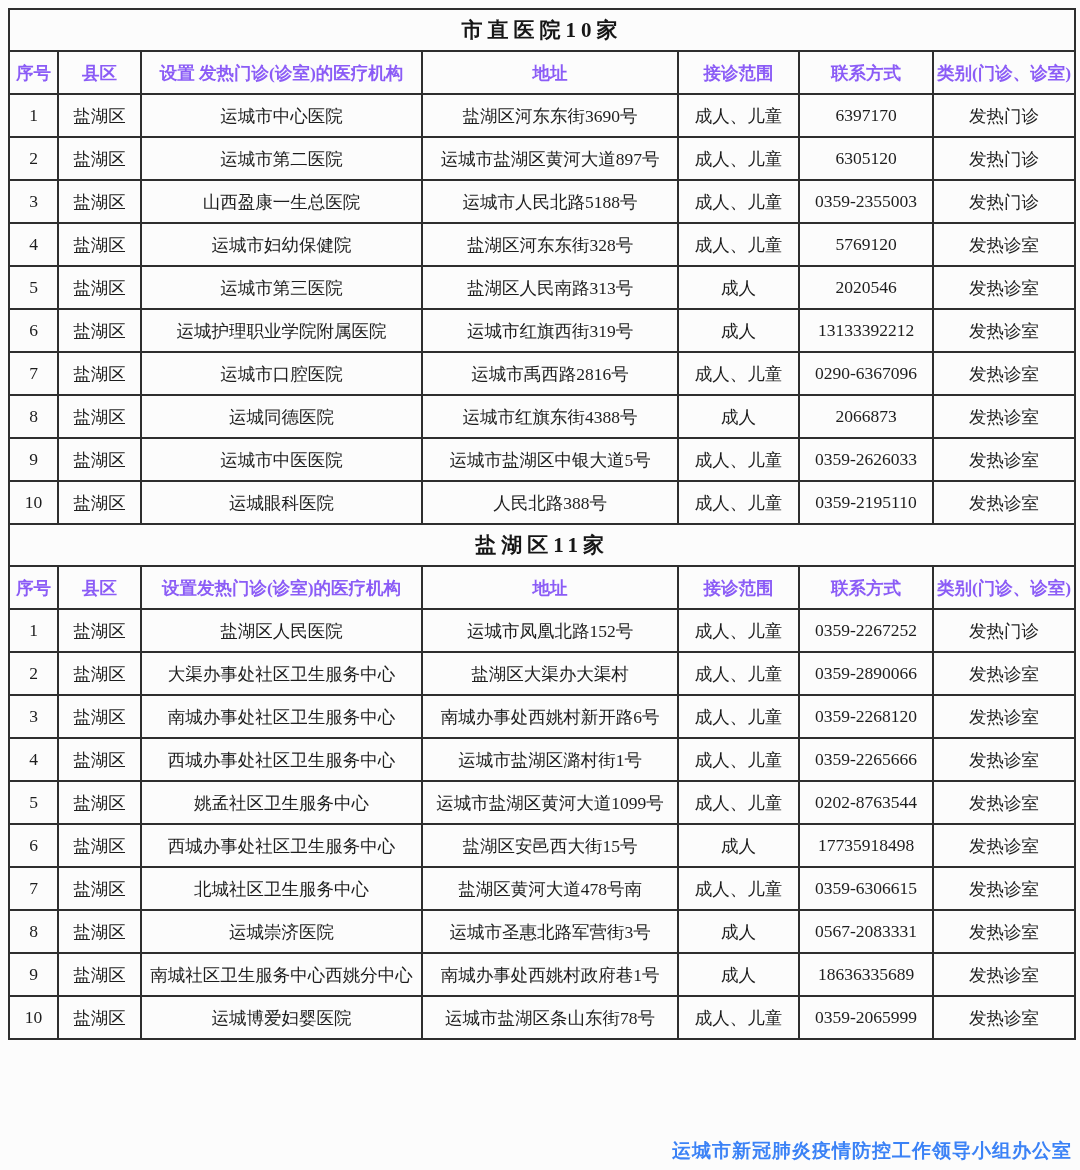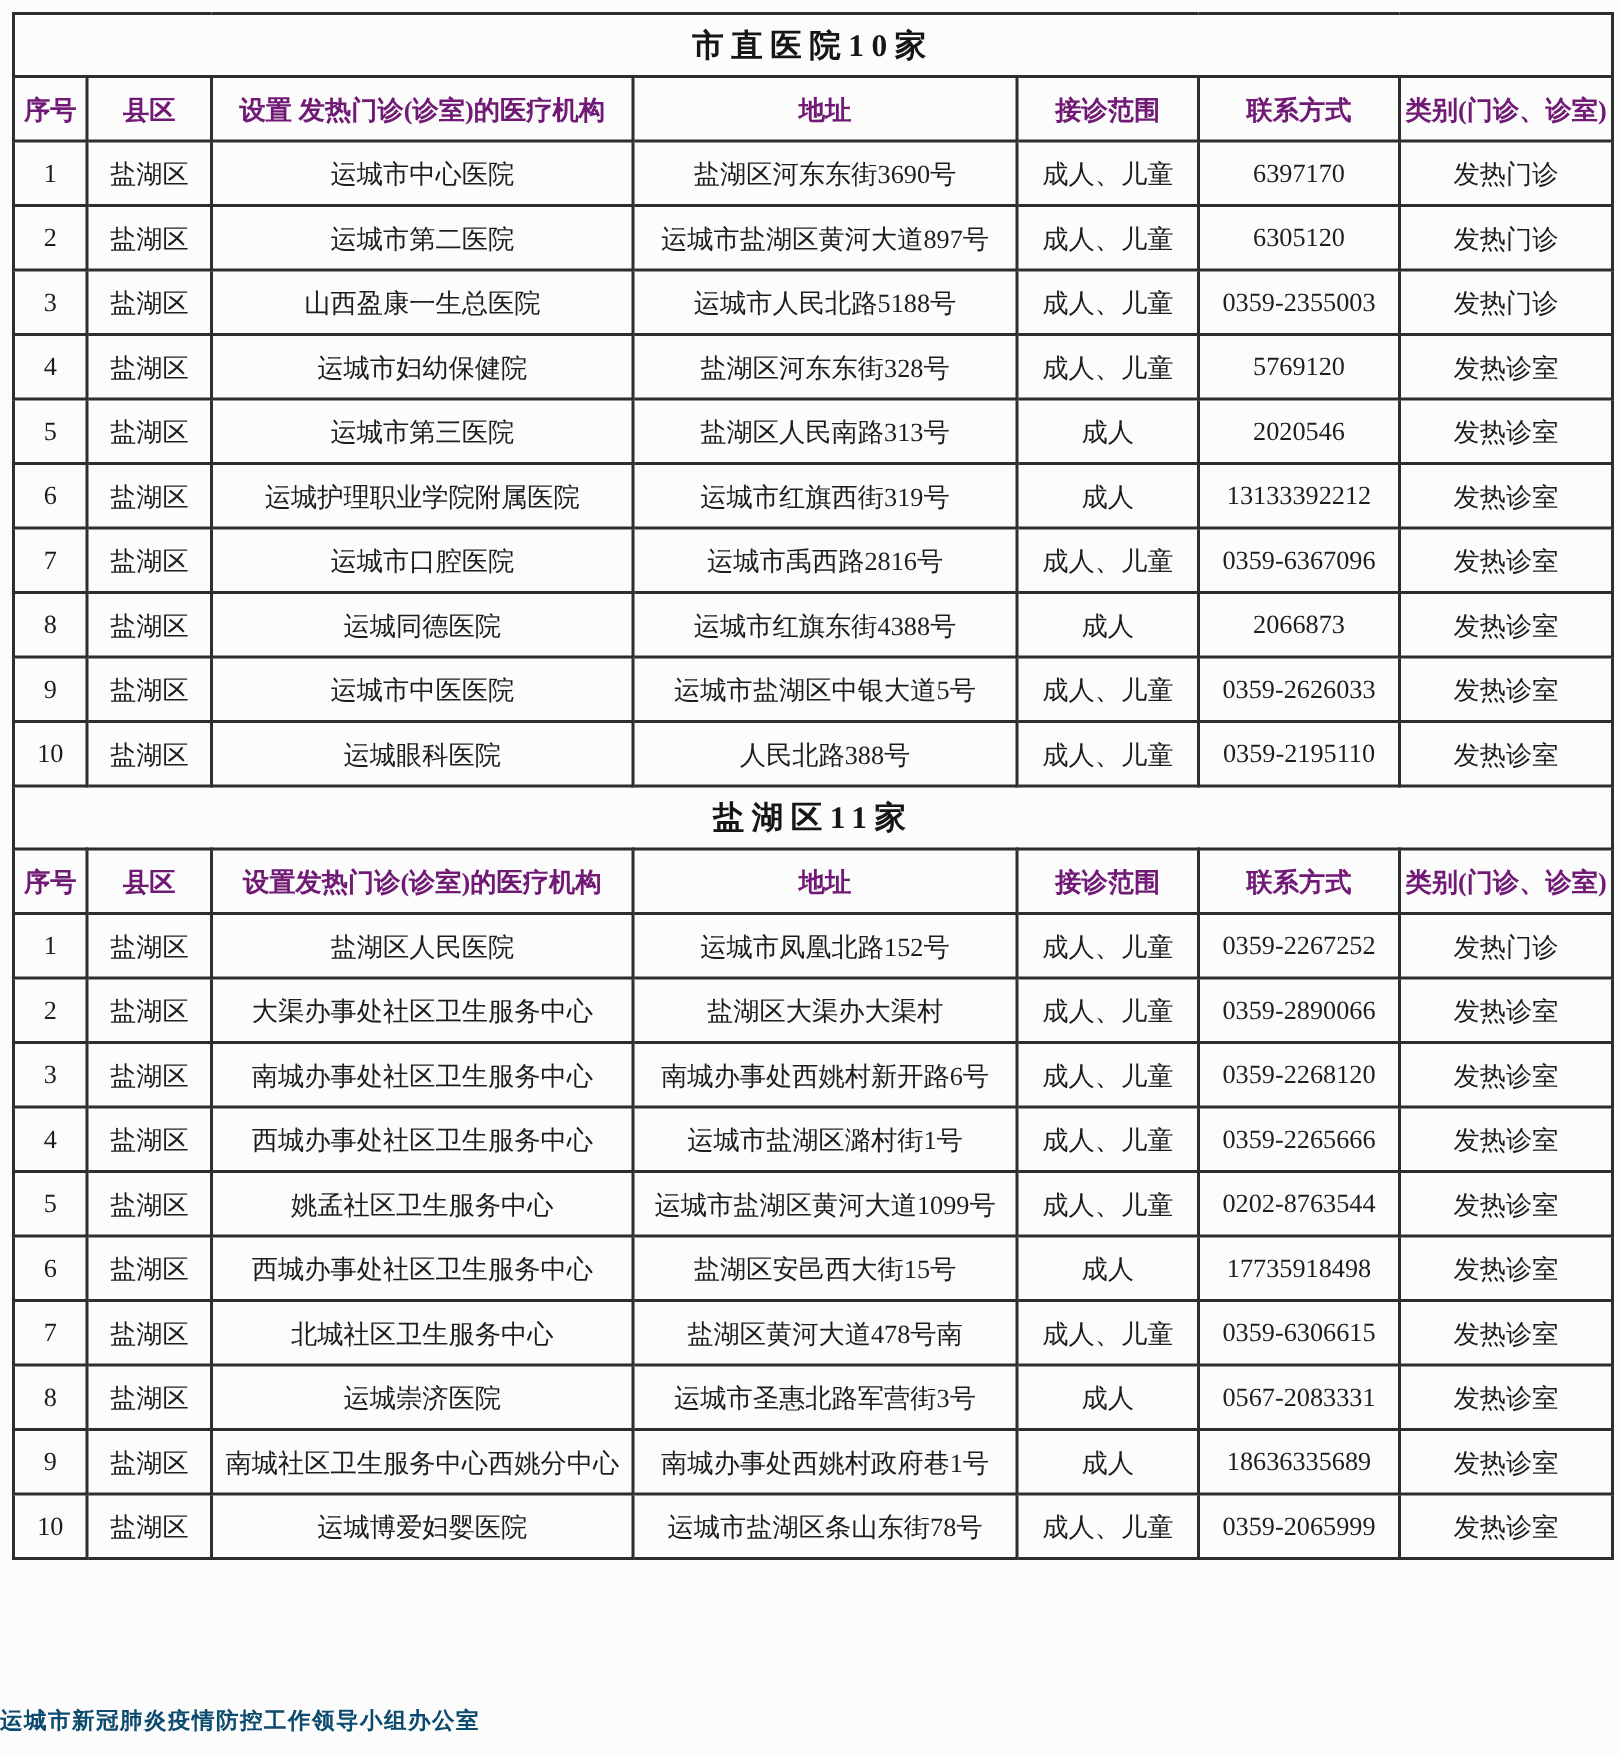--- a/index.html
+++ b/index.html
@@ -41,37 +41,37 @@
     height: 40px;
     font-size: 21px;
     font-weight: bold;
     letter-spacing: 5px;
     color: #161616;
   }
   tr.header-row th {
     height: 41px;
     font-size: 17.5px;
     font-weight: bold;
-    color: #701a75;
+    color: #8b5cf6;
   }
   tbody tr td {
     height: 41px;
     font-size: 17.5px;
     font-weight: normal;
   }
   .doc-footer {
     position: absolute;
     left: 0;
     top: 1138px;
     width: 1072px;
-    text-align: left;
-    font-size: 15px;
+    text-align: right;
+    font-size: 19px;
     font-weight: bold;
     letter-spacing: 1px;
-    color: #0c4a6e;
+    color: #3b82f6;
   }
 </style>
 </head>
 <body>
 
 <div class="sheet">
 
   <table class="clinic-table">
     <colgroup>
       <col style="width:49px">
@@ -151,21 +151,21 @@
           <td>成人</td>
           <td>13133392212</td>
           <td>发热诊室</td>
         </tr>
         <tr>
           <td>7</td>
           <td>盐湖区</td>
           <td>运城市口腔医院</td>
           <td>运城市禹西路2816号</td>
           <td>成人、儿童</td>
-          <td>0359-6367096</td>
+          <td>0290-6367096</td>
           <td>发热诊室</td>
         </tr>
         <tr>
           <td>8</td>
           <td>盐湖区</td>
           <td>运城同德医院</td>
           <td>运城市红旗东街4388号</td>
           <td>成人</td>
           <td>2066873</td>
           <td>发热诊室</td>

